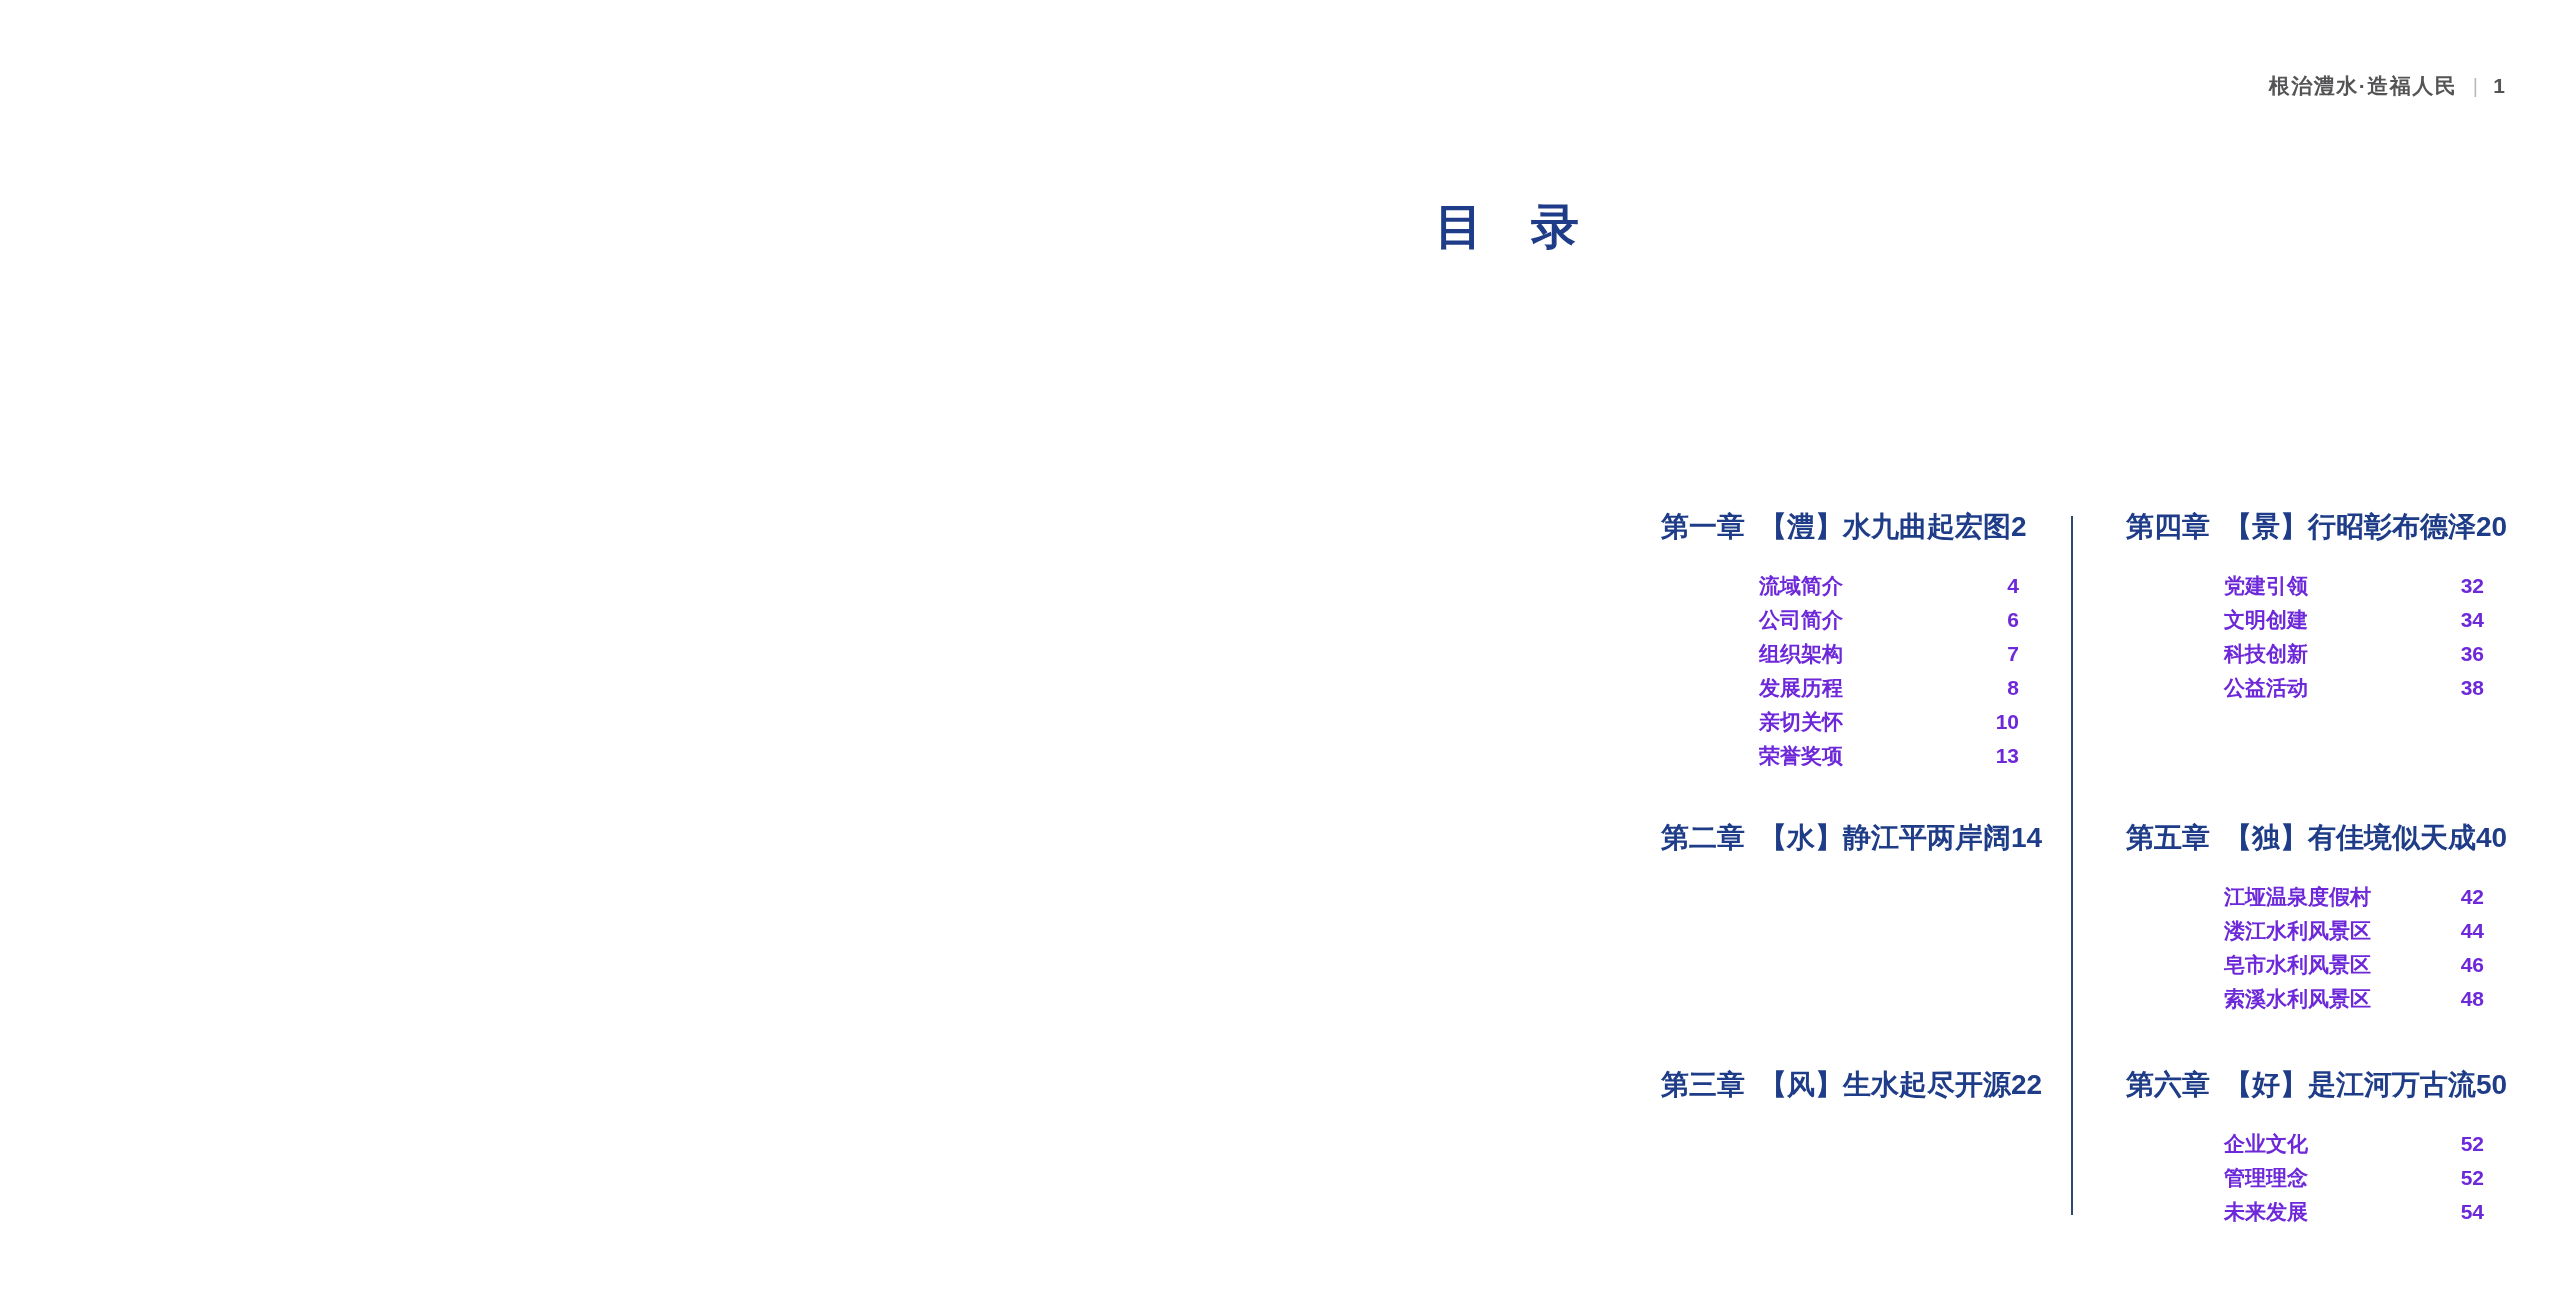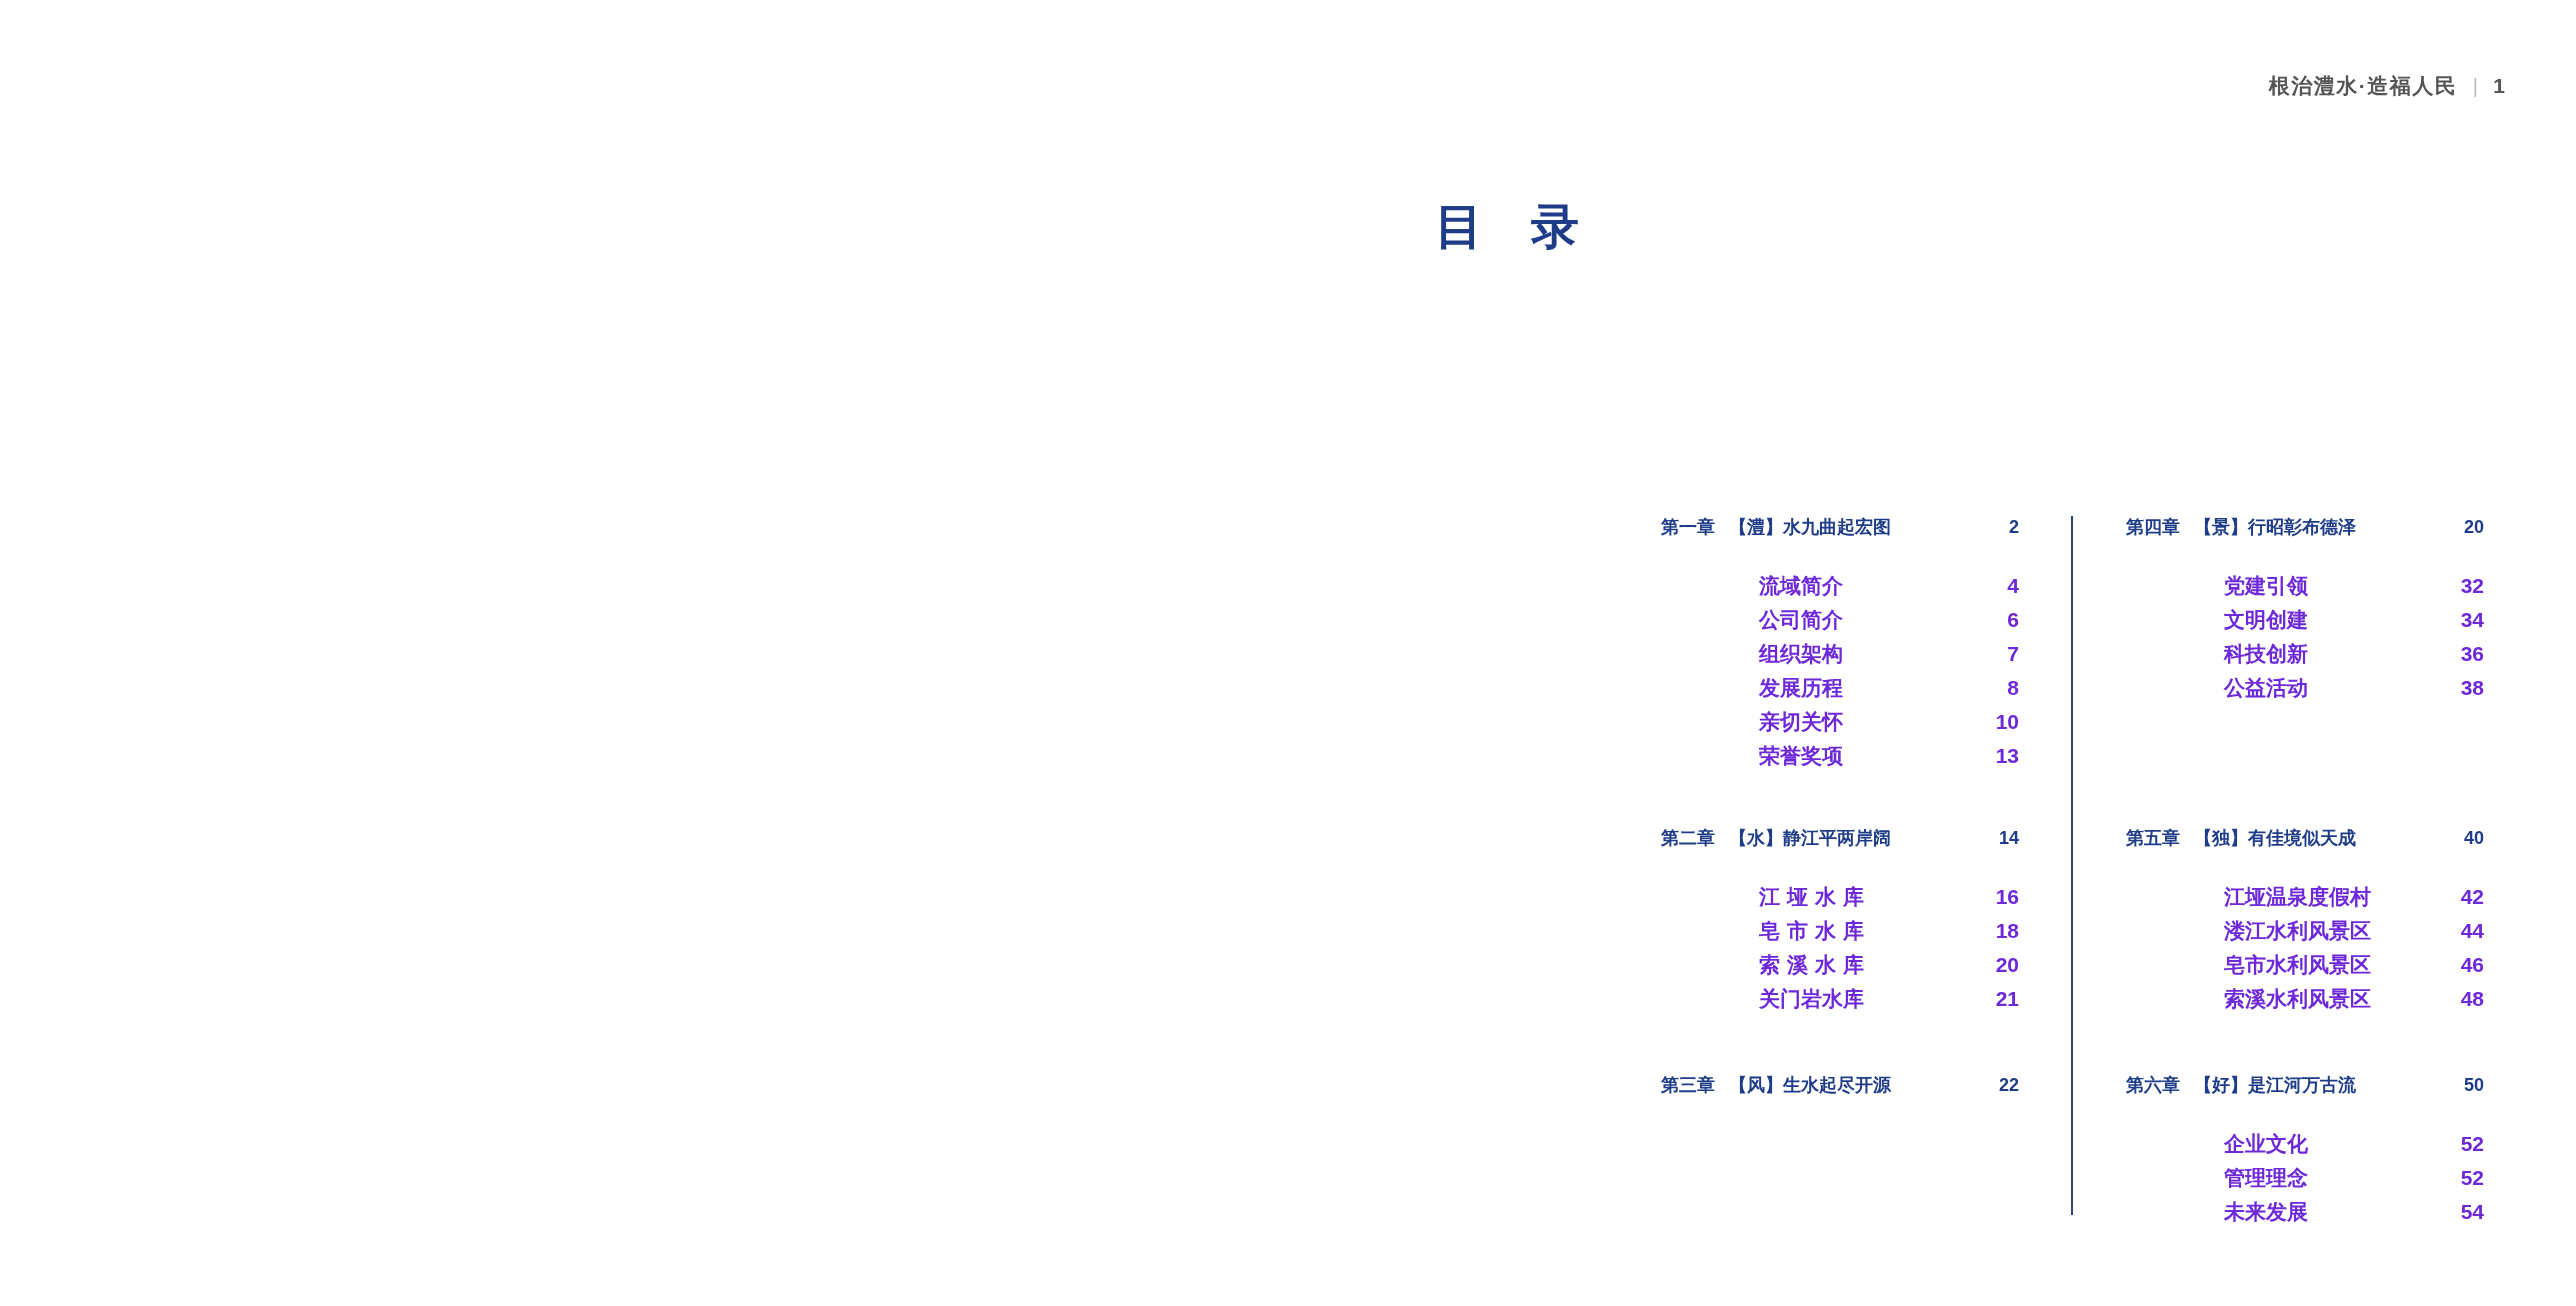--- a/index.html
+++ b/index.html
@@ -39,21 +39,21 @@
 
   .chapter { position: absolute; width: 358px; }
   .col-left  { left: 0; }
   .col-right { left: 465px; }
   .row-0 { top: 0; }
   .row-1 { top: 311px; }
   .row-2 { top: 558px; }
 
   .ch-head {
     display: flex; align-items: baseline;
-    font-size: 18px; line-height: 34px; font-weight: 700;
+    font-size: 28px; line-height: 34px; font-weight: 700;
     color: #1e3c87; white-space: nowrap;
   }
   .ch-title { margin-left: 14px; }
   .ch-page  { margin-left: auto; }
 
   .ch-items { list-style: none; margin: 28px 0 0 0; padding: 0 0 0 98px; }
   .ch-item {
     display: flex; align-items: baseline; height: 34px;
     font-size: 21px; font-weight: 700; color: #6d28d9;
   }
@@ -112,38 +112,20 @@
             <span class="item-page">13</span>
           </li>
         </ul>
       </section>
       <section class="chapter col-left row-1">
         <div class="ch-head">
           <span class="ch-label">第二章</span>
           <span class="ch-title">【水】静江平两岸阔</span>
           <span class="ch-page">14</span>
         </div>
-        <ul class="ch-items">
-          <li class="ch-item">
-            <span class="item-label justified" style="width: 5em;">江垭水库</span>
-            <span class="item-page">16</span>
-          </li>
-          <li class="ch-item">
-            <span class="item-label justified" style="width: 5em;">皂市水库</span>
-            <span class="item-page">18</span>
-          </li>
-          <li class="ch-item">
-            <span class="item-label justified" style="width: 5em;">索溪水库</span>
-            <span class="item-page">20</span>
-          </li>
-          <li class="ch-item">
-            <span class="item-label">关门岩水库</span>
-            <span class="item-page">21</span>
-          </li>
-        </ul>
       </section>
       <section class="chapter col-left row-2">
         <div class="ch-head">
           <span class="ch-label">第三章</span>
           <span class="ch-title">【风】生水起尽开源</span>
           <span class="ch-page">22</span>
         </div>
       </section>
       <section class="chapter col-right row-0">
         <div class="ch-head">

